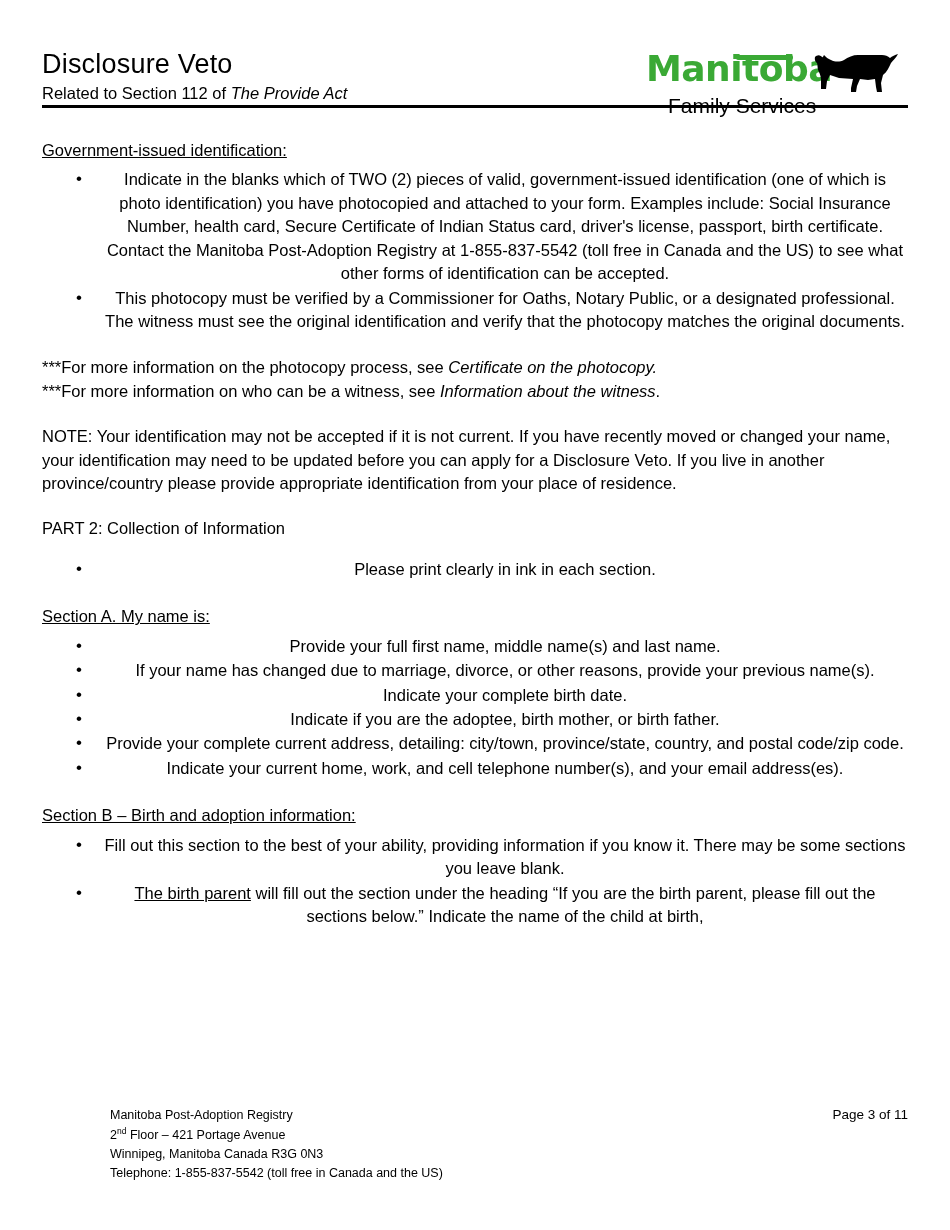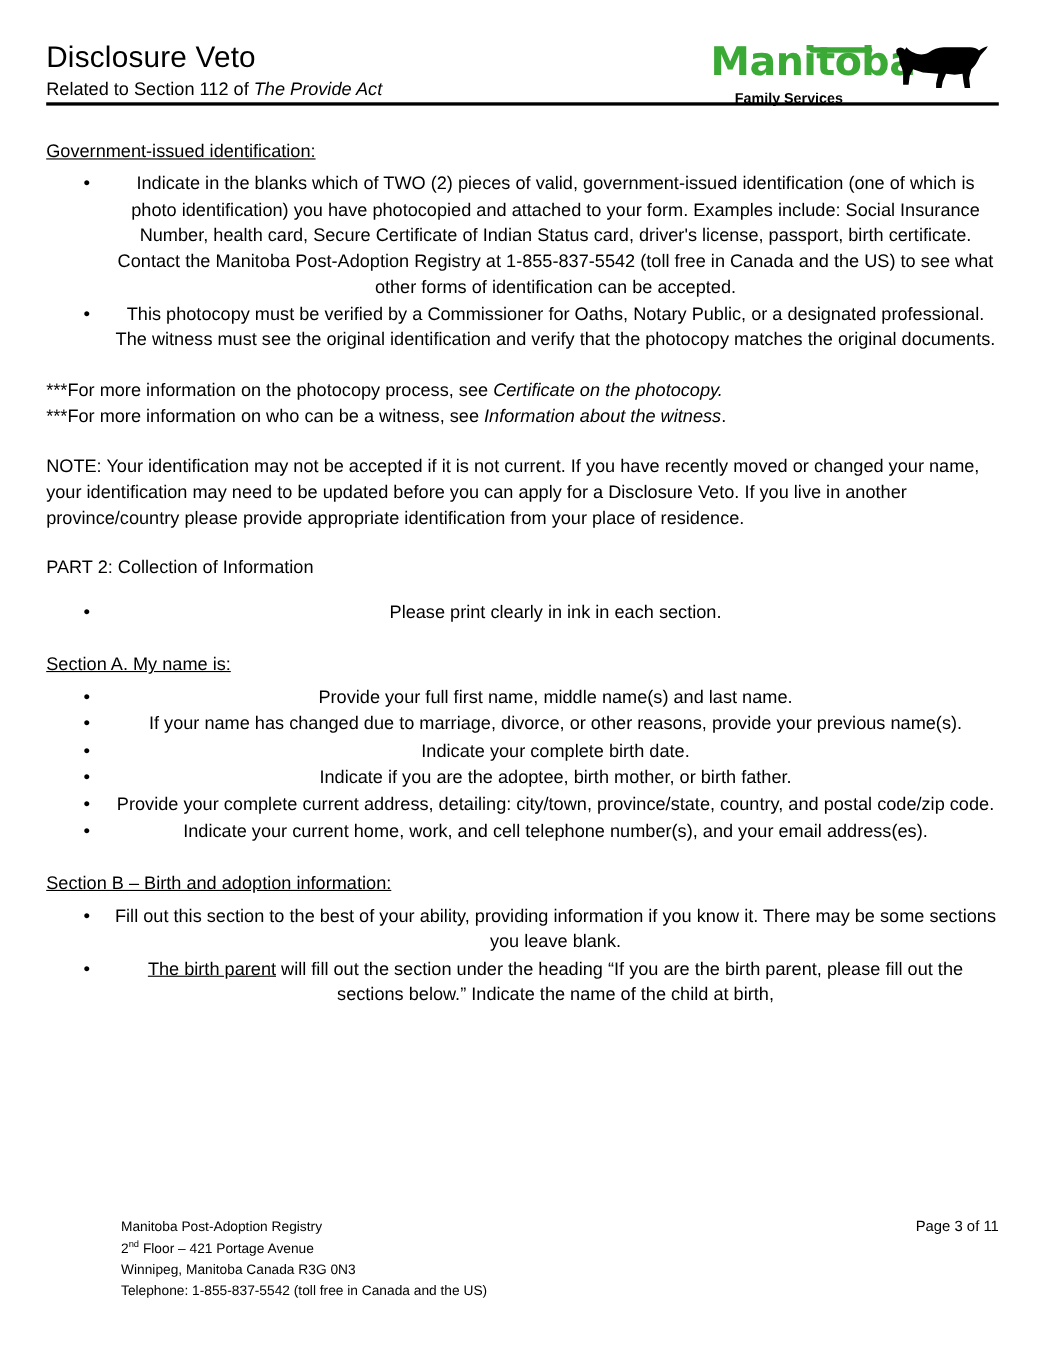--- a/index.html
+++ b/index.html
@@ -12,21 +12,21 @@
     background: #ffffff;
     font-family: "Liberation Sans", sans-serif;
     color: #000000;
     -webkit-font-smoothing: antialiased;
   }
   .page {
     position: relative;
     width: 950px;
     height: 1230px;
     box-sizing: border-box;
-    padding: 4px 42px;
+    padding: 16px 42px;
   }
 
   
   .header {
     position: relative;
     padding-top: 34px;
     height: 86px;
   }
   .doc-title {
     font-size: 27px;
@@ -66,22 +66,22 @@
     top: 7px;
     width: 57px;
     height: 5px;
     background: #3aa935;
     border-radius: 2px;
   }
   .brand-dept {
     position: absolute;
     left: 22px;
     top: 52px;
-    font-size: 13px;
-    font-weight: bold;
+    font-size: 21px;
+    font-weight: normal;
     color: #000;
   }
   .bison {
     position: absolute;
     right: 0;
     top: 0;
     width: 96px;
     height: 52px;
   }
   .rule {

